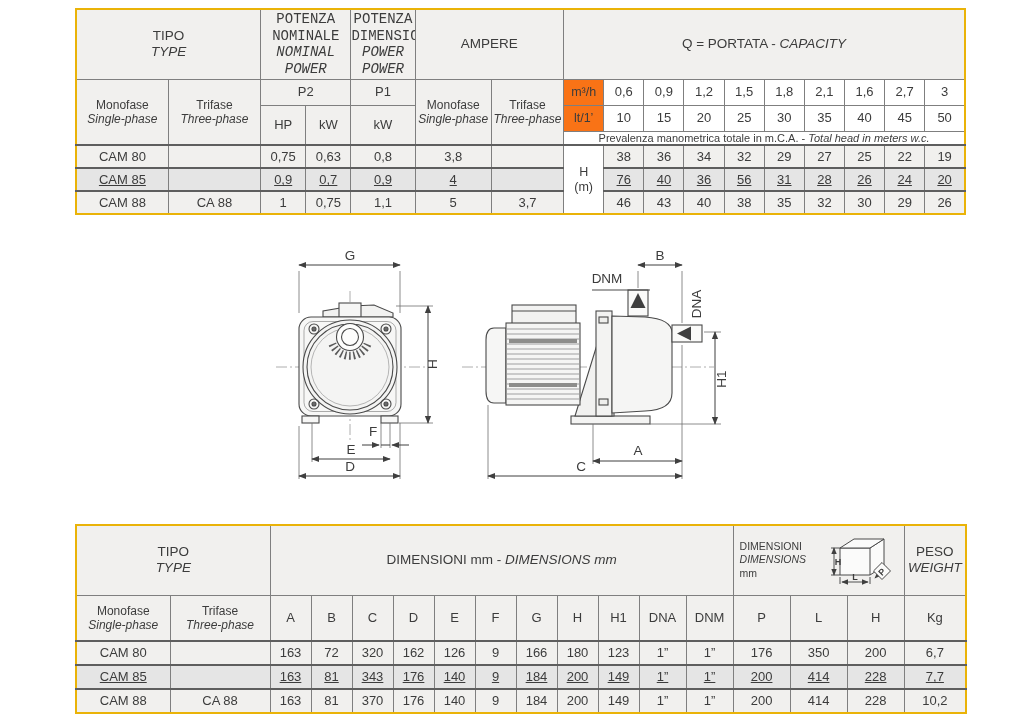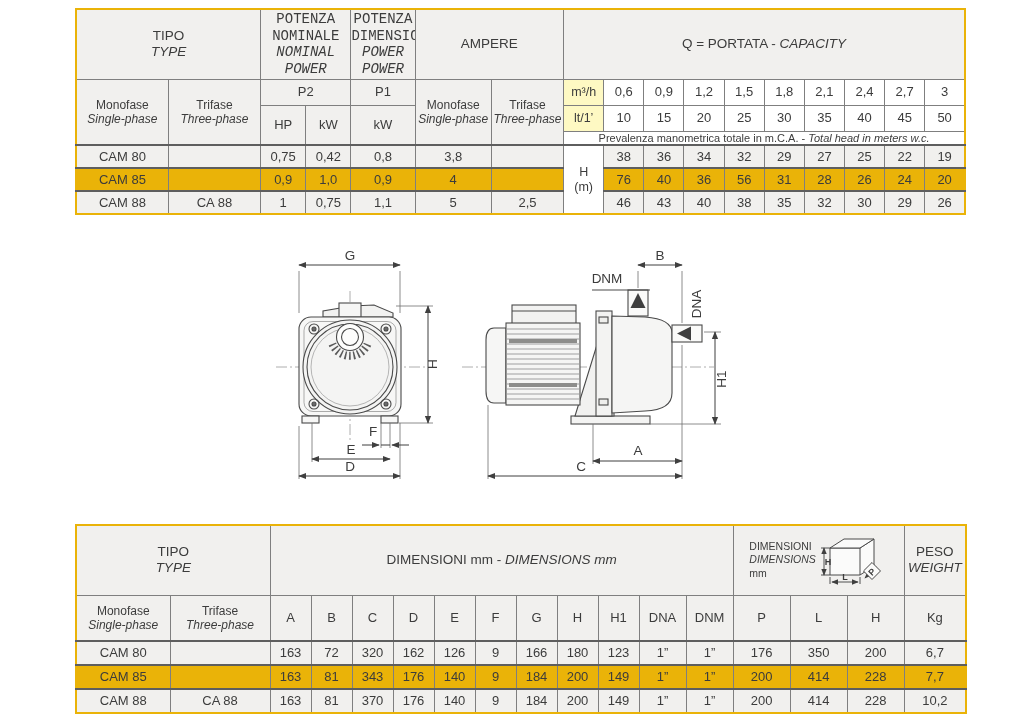--- a/index.html
+++ b/index.html
@@ -7,32 +7,32 @@
       font-family:"Liberation Sans",sans-serif;color:#3c3c3c;}
   table.tbl{position:absolute;left:75px;width:891px;border-collapse:collapse;table-layout:fixed;
       border:2px solid #eab308;font-size:13px;color:#3c3c3c;}
   #perf{top:8px;} #dims{top:524px;}
   .tbl th,.tbl td{border:1px solid #7f7f7f;text-align:center;vertical-align:middle;
       padding:0;font-weight:normal;line-height:1.18;overflow:hidden;}
   .hd{background:#f1f0ee;}
   .big{font-size:13.5px;}
   .sm{font-size:14px;line-height:1.25;font-family:Liberation Mono, monospace;}
   .md{font-size:12px;}
-  .unit{font-size:12.5px;background:#fef9c3;}
+  .unit{font-size:12.5px;background:#f97316;}
   .it{font-style:italic;}
   .prev{font-size:11px;line-height:13px;background:#ffffff;}
   tr.alt td{background:#f1f0ee;}
-  tr.wht td{background:#eab308;}
+  tr.wht td{background:#e5e5e5;text-decoration:underline;}
   td.hm{background:#ffffff !important;font-size:12.5px;}
   tr.dr td{border-top:2px solid #5e5e5e;}
   tr.r1{height:70px;} tr.r2{height:26px;} tr.r3{height:26px;} tr.r4{height:14px;}
   tr.dr{height:23px;}
   tr.b1{height:70px;} tr.b2{height:46px;} tr.bdr{height:24px;}
   tr.bdr td{border-top:2px solid #5e5e5e;}
-  .dimhead{display:flex;align-items:center;justify-content:center;padding:0 6px;}
+  .dimhead{display:flex;align-items:center;justify-content:space-between;padding:0 6px;}
   .dimhead .txt{text-align:left;font-size:10.5px;line-height:1.3;}
   .draw{position:absolute;left:0;top:233px;width:1012px;height:260px;}
   svg text{font-family:"Liberation Sans",sans-serif;}
 </style>
 </head>
 <body>
 
 <div class="pg">
 
 <table id="perf" class="tbl">
@@ -97,21 +97,21 @@
     <div>Trifase</div>
     <div class="it">Three-phase</div>
   </th>
   <td class="unit">m³/h</td>
   <td>0,6</td>
   <td>0,9</td>
   <td>1,2</td>
   <td>1,5</td>
   <td>1,8</td>
   <td>2,1</td>
-  <td>2,4</td>
+  <td>1,6</td>
   <td>2,7</td>
   <td>3</td>
 </tr>
 <tr class="r3">
   <th rowspan="2" class="hd">HP</th>
   <th rowspan="2" class="hd">kW</th>
   <th rowspan="2" class="hd">kW</th>
   <td class="unit">lt/1’</td>
   <td>10</td>
   <td>15</td>
@@ -125,21 +125,21 @@
 </tr>
 <tr class="r4">
   <td colspan="10" class="prev">
     <span>Prevalenza manometrica totale in m.C.A. - </span><span class="it">Total head in meters w.c.</span>
   </td>
 </tr>
 <tr class="dr alt">
   <td>CAM 80</td>
   <td></td>
   <td>0,75</td>
-  <td>0,42</td>
+  <td>0,63</td>
   <td>0,8</td>
   <td>3,8</td>
   <td></td>
   <td rowspan="3" class="hm">
     <div>H</div>
     <div>(m)</div>
   </td>
   <td>38</td>
   <td>36</td>
   <td>34</td>
@@ -147,42 +147,42 @@
   <td>29</td>
   <td>27</td>
   <td>25</td>
   <td>22</td>
   <td>19</td>
 </tr>
 <tr class="dr wht">
   <td>CAM 85</td>
   <td></td>
   <td>0,9</td>
-  <td>1,0</td>
+  <td>0,7</td>
   <td>0,9</td>
   <td>4</td>
   <td></td>
   <td>76</td>
   <td>40</td>
   <td>36</td>
   <td>56</td>
   <td>31</td>
   <td>28</td>
   <td>26</td>
   <td>24</td>
   <td>20</td>
 </tr>
 <tr class="dr alt">
   <td>CAM 88</td>
   <td>CA 88</td>
   <td>1</td>
   <td>0,75</td>
   <td>1,1</td>
   <td>5</td>
-  <td>2,5</td>
+  <td>3,7</td>
   <td>46</td>
   <td>43</td>
   <td>40</td>
   <td>38</td>
   <td>35</td>
   <td>32</td>
   <td>30</td>
   <td>29</td>
   <td>26</td>
 </tr>

